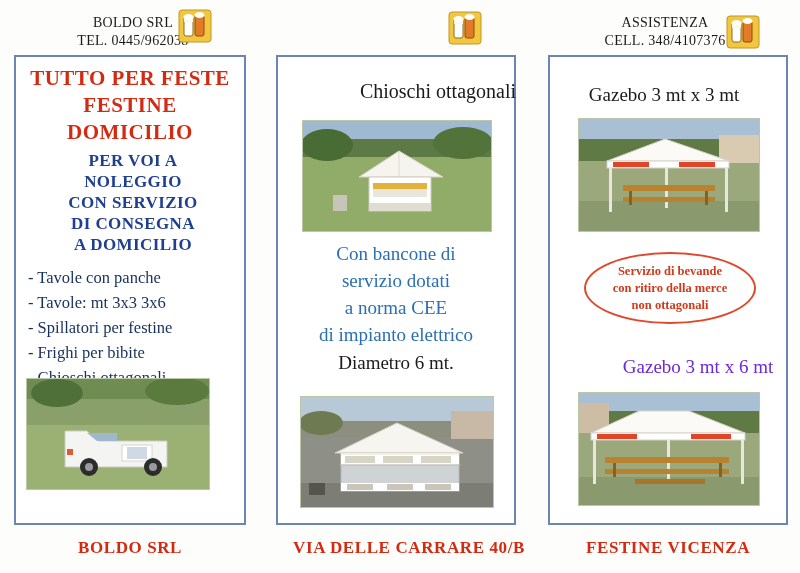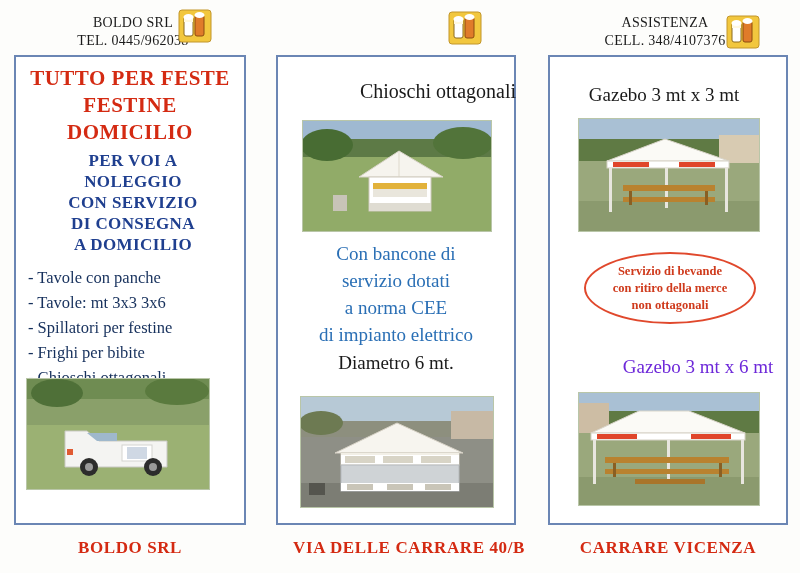--- a/index.html
+++ b/index.html
@@ -419,16 +419,16 @@
       <rect x="26" y="76" width="124" height="5" fill="#b9822f"></rect>
       <rect x="34" y="70" width="3" height="14" fill="#8a5f22"></rect>
       <rect x="140" y="70" width="3" height="14" fill="#8a5f22"></rect>
       <rect x="56" y="86" width="70" height="5" fill="#a9752a"></rect>
     </svg>
   </div>
 
   <div class="footer">
     <div class="foot foot-1">BOLDO SRL</div>
     <div class="foot foot-2">VIA DELLE CARRARE 40/B</div>
-    <div class="foot foot-3">CARRARE VICENZA</div>
+    <div class="foot foot-3">FESTINE VICENZA</div>
   </div>
 
 </div>
 
 </body></html>

